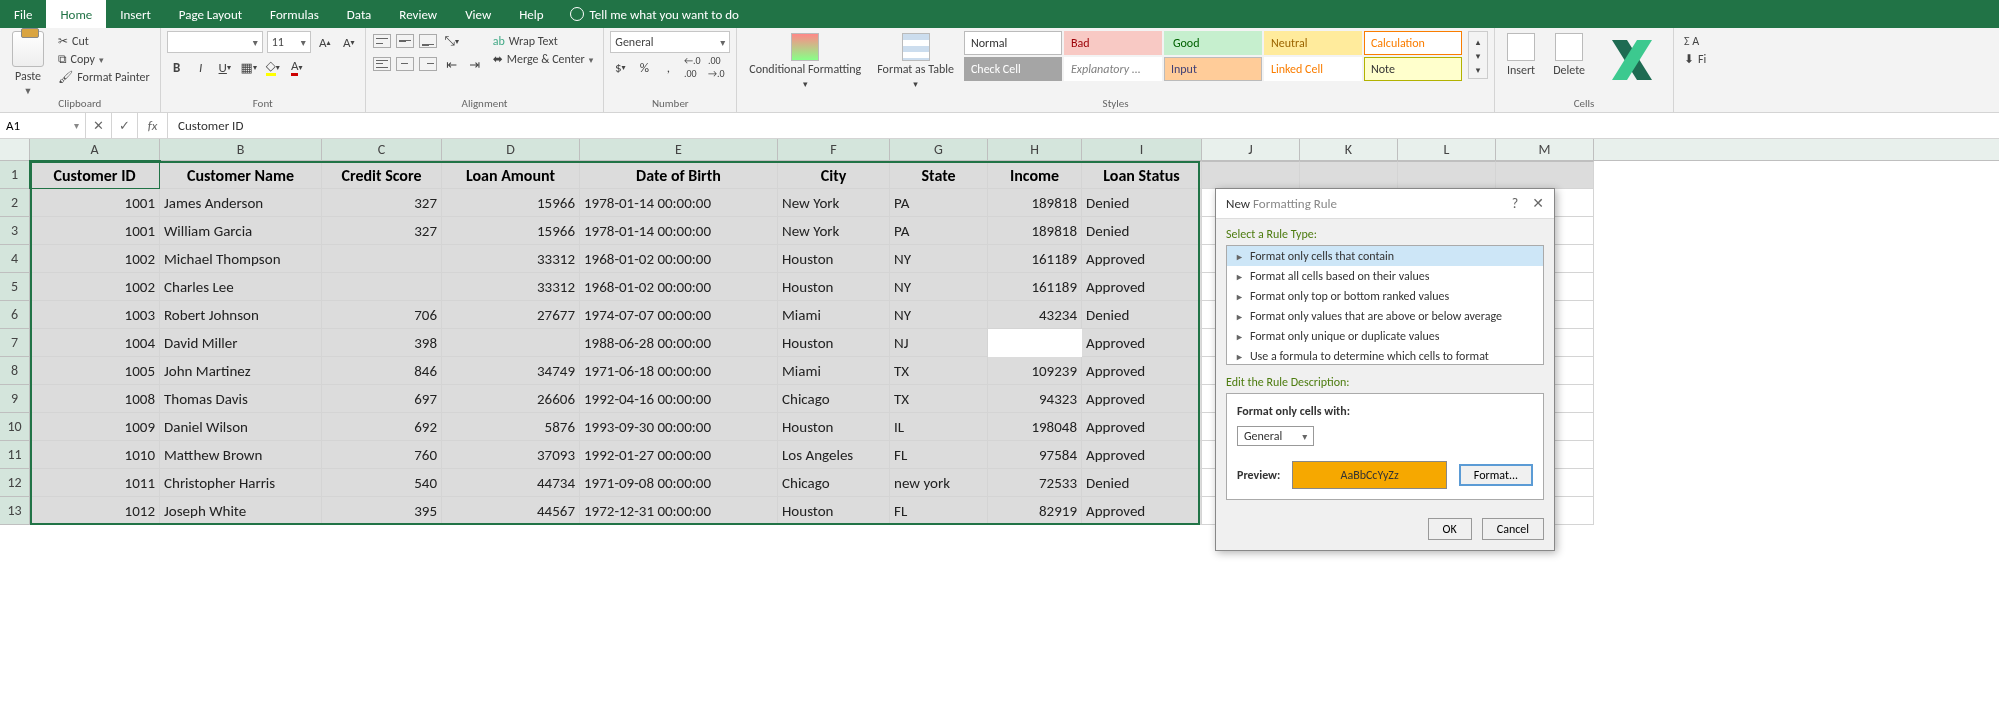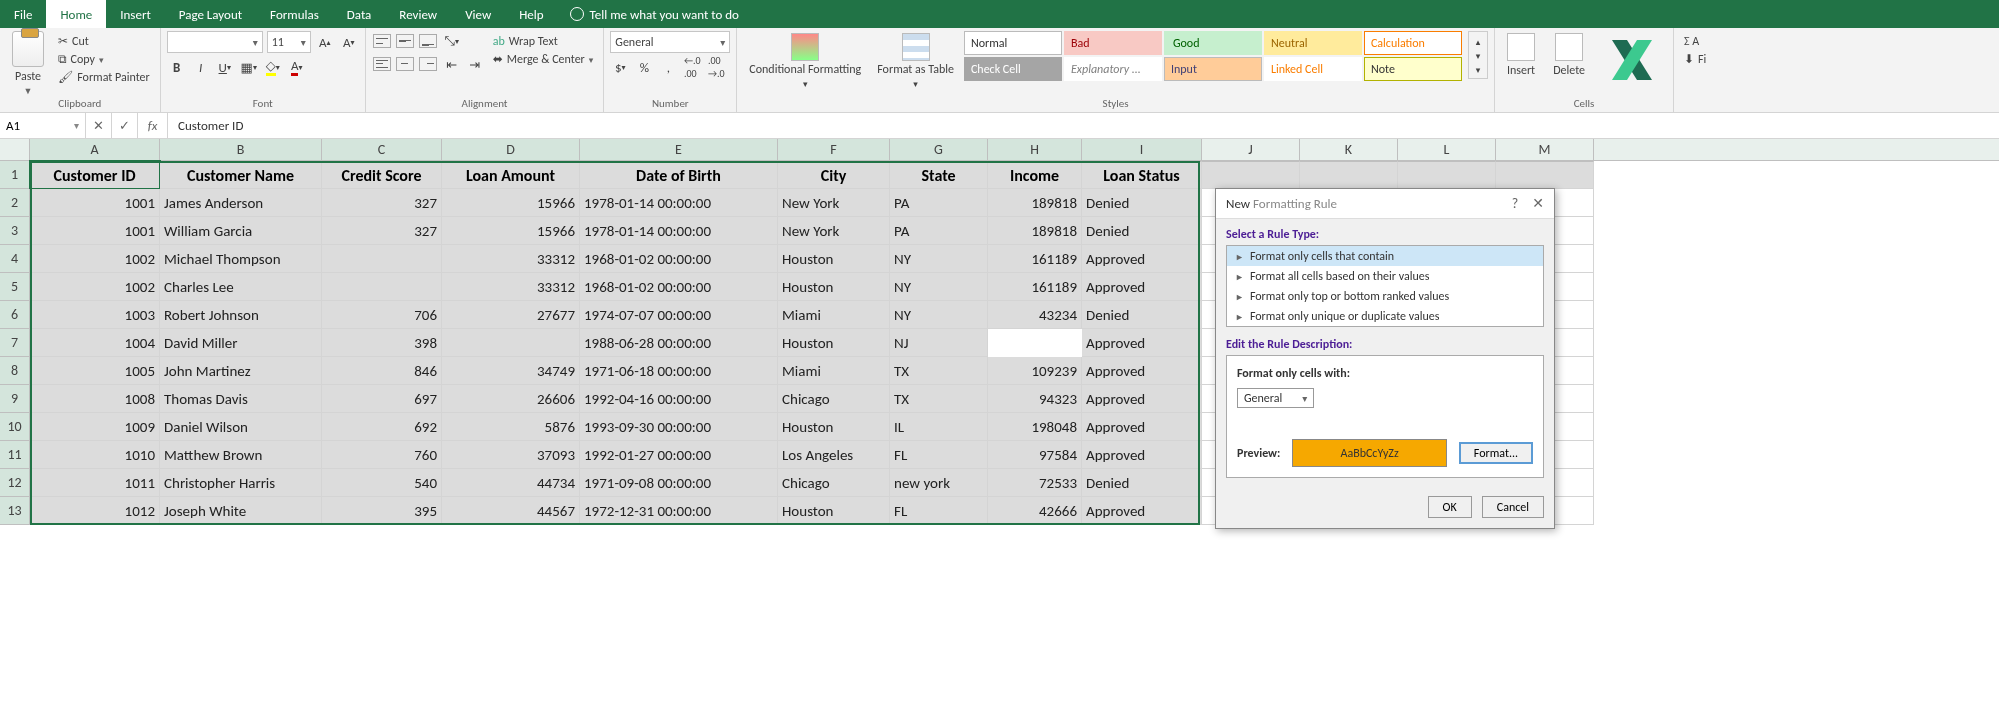--- a/index.html
+++ b/index.html
@@ -76,30 +76,30 @@
 .empty-cell { background:#fff;}
 .sel-range { position:absolute; border:2px solid #217346; pointer-events:none;}
 
 
 .dialog { position:absolute; left:1215px; top:188px; width:340px; background:#f0f0f0; border:1px solid #888; box-shadow:2px 2px 8px rgba(0,0,0,0.3); font-size:12px; color:#333;}
 .dlg-title { display:flex; align-items:center; padding:6px 10px; background:#fff; border-bottom:1px solid #ddd;}
 .dlg-title .t { font-size:13px;}
 .dlg-title .light{color:#888;}
 .dlg-title .ctrls{margin-left:auto; display:flex; gap:14px; color:#666; font-size:14px;}
 .dlg-body { padding:8px 10px;}
-.dlg-label { margin-bottom:4px; color:#4c1d95;font-weight:bold;}
+.dlg-label { margin-bottom:4px; color:#4d7c0f;}
 .rulelist { background:#fff; border:1px solid #aaa; max-height:120px; overflow:auto;}
 .rule-item { padding:3px 8px; display:flex; align-items:center; gap:6px; cursor:pointer;}
 .rule-item.sel { background:#cde6f7;}
 .rule-item::before{content:"►"; font-size:9px; color:#666;}
 .panel { border:1px solid #aaa; background:#fff; padding:10px; margin-top:4px;}
 .panel-label{font-weight:bold; margin-bottom:8px; font-size:12px;}
 .dlg-combo { background:#fff; border:1px solid #999; padding:2px 6px; display:inline-flex; align-items:center; gap:20px; font-size:12px;}
 .dlg-combo .dd{font-size:10px; color:#666;}
-.preview-row{display:flex; align-items:center; gap:12px; margin-top:31px;}
+.preview-row{display:flex; align-items:center; gap:12px; margin-top:15px;}
 .preview-box{flex:1; background:#f6a800; border:1px solid #888; text-align:center; padding:6px 0; font-size:12px;}
 .dlg-btn{background:#f0f0f0; border:1px solid #999; padding:3px 14px; cursor:pointer; font-size:12px;}
 .dlg-btn.focus{border:2px solid #5b9bd5; padding:2px 13px;}
 .dlg-footer{display:flex; justify-content:flex-end; gap:10px; padding:10px;}
 
 svg{display:block;}
 </style>
 </head>
 <body>
 
@@ -562,21 +562,21 @@
       </div>
       <div class="row">
         <div class="rh sel">13</div>
         <div class="cell num" style="width: 130px;">1012</div>
         <div class="cell" style="width: 162px;">Joseph White</div>
         <div class="cell num" style="width: 120px;">395</div>
         <div class="cell num" style="width: 138px;">44567</div>
         <div class="cell" style="width: 198px;">1972-12-31 00:00:00</div>
         <div class="cell" style="width: 112px;">Houston</div>
         <div class="cell" style="width: 98px;">FL</div>
-        <div class="cell num" style="width: 94px;">42666</div>
+        <div class="cell num" style="width: 94px;">82919</div>
         <div class="cell" style="width: 120px;">Approved</div>
         <div class="cell empty-cell" style="width: 98px;"></div>
         <div class="cell empty-cell" style="width: 98px;"></div>
         <div class="cell empty-cell" style="width: 98px;"></div>
         <div class="cell empty-cell" style="width: 98px;"></div>
       </div>
     </div>
   <div class="sel-range" id="selrange" style="left: 30px; top: 0px; width: 1170px; height: 364px; margin-top: 22px;"></div>
 </div>
 
@@ -587,21 +587,23 @@
       <span>?</span>
       <span>✕</span>
     </span>
   </div>
   <div class="dlg-body">
     <div class="dlg-label">Select a Rule Type:</div>
     <div class="rulelist" id="rulelist">
         <div class="rule-item sel">Format only cells that contain</div>
         <div class="rule-item">Format all cells based on their values</div>
         <div class="rule-item">Format only top or bottom ranked values</div>
+        <div class="rule-item">Format only values that are above or below average</div>
         <div class="rule-item">Format only unique or duplicate values</div>
+        <div class="rule-item">Use a formula to determine which cells to format</div>
       </div>
     <div class="dlg-label" style="margin-top:10px">Edit the Rule Description:</div>
     <div class="panel">
       <div class="panel-label">Format only cells with:</div>
       <div class="dlg-combo">
           <span>General</span>
           <span class="dd">▾</span>
         </div>
       <div class="preview-row">
         <span style="font-weight:bold">Preview:</span>

